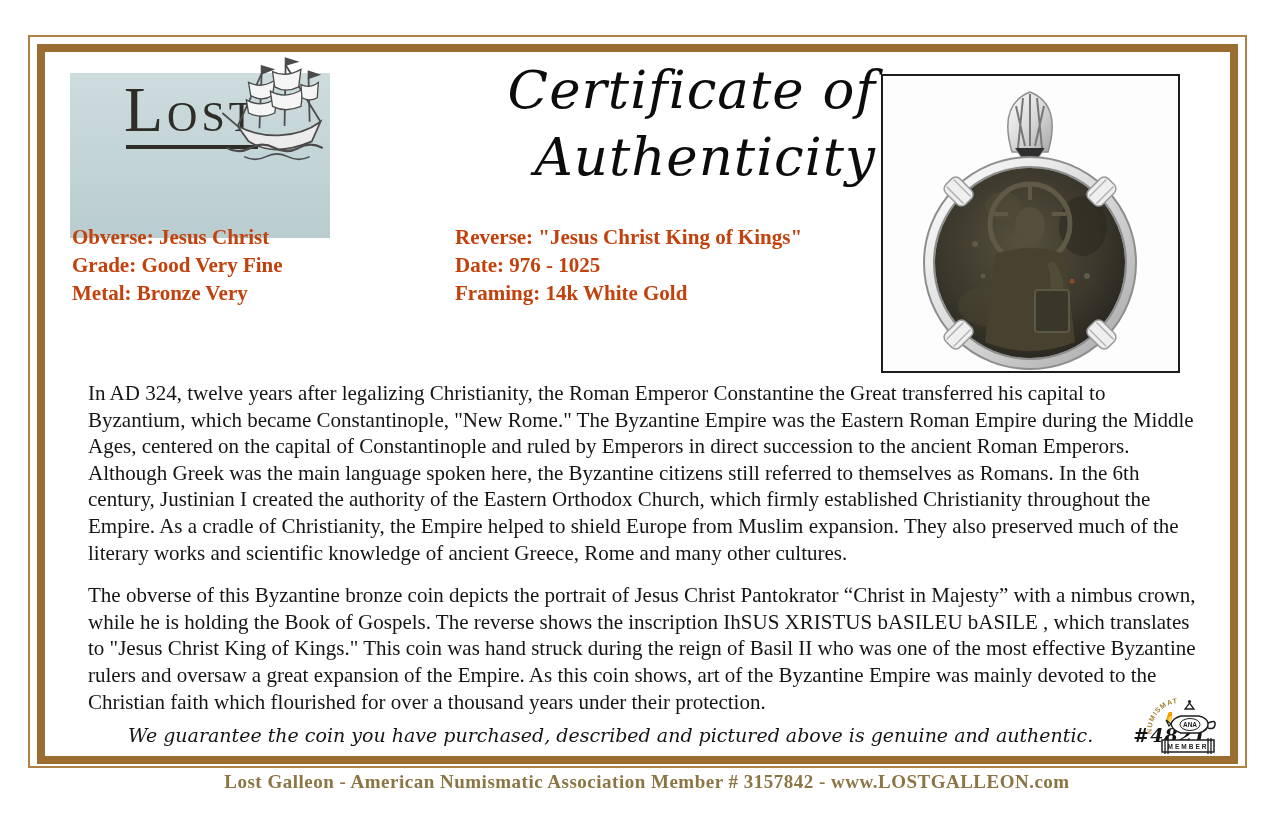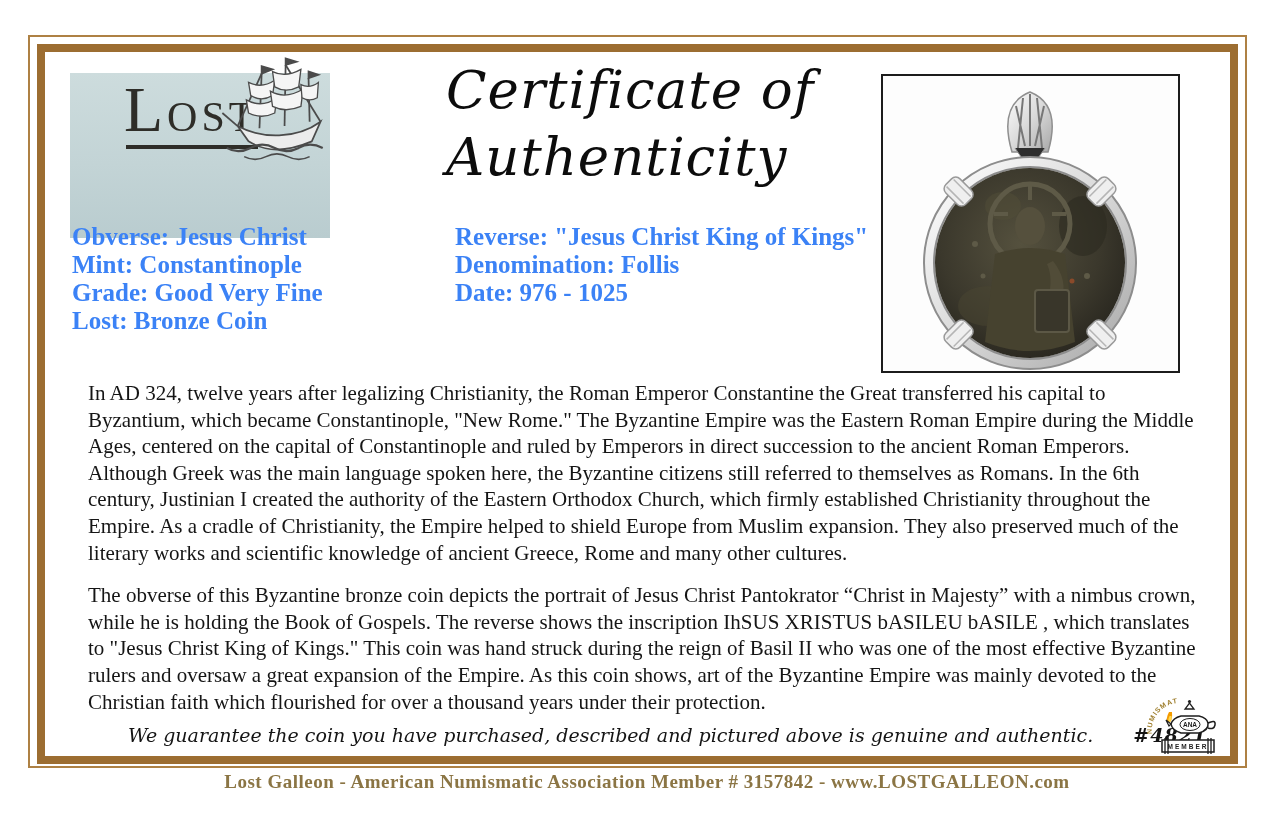--- a/index.html
+++ b/index.html
@@ -39,31 +39,32 @@
   .logo-word2 { left:14px; top:66px; }
   .logo-underline { position:absolute; left:56px; top:72px; width:132px; height:4px; background:#2e2d28; }
   .ship { position:absolute; left:148px; top:-16px; width:120px; height:112px; }
 
   
   .title {
     left:446px; top:56px; width:430px;
     font-family:"DejaVu Serif", serif; font-style:italic;
     font-size:53px; line-height:67px; color:#0c0c0c;
     letter-spacing:1px;
+    text-align:right;
   }
 
   
   .coin-photo {
     left:881px; top:74px; width:295px; height:295px;
     border:2px solid #1c1c1c; background:#fdfdfd;
   }
 
   
   .details {
-    top:223px; font-weight:bold; font-size:25px; line-height:28px; color:#3b82f6;
+    top:223px; font-weight:bold; font-size:21px; line-height:28px; color:#c2410c;
     white-space:nowrap;
   }
   .details-left  { left:72px;  }
   .details-right { left:455px; }
 
   
   .body-text {
     left:72px; top:364px; width:1142px;
     font-size:21px; line-height:26.6px; color:#151515;
   }
@@ -180,29 +181,28 @@
       <g transform="rotate(135 147 187)">
         <rect x="137" y="72" width="20" height="28" rx="6" fill="#efefef" stroke="#9a9a9a" stroke-width="1.5"></rect>
         <path d="M142 74 v24 M152 74 v24" stroke="#b5b5b5" stroke-width="1.5"></path>
       </g>
     </g>
   </svg>
 </div>
 
 <div class="abs details details-left">
   <div>Obverse: Jesus Christ</div>
-  <div>Mint: Constantinople</div>
   <div>Grade: Good Very Fine</div>
-  <div>Lost: Bronze Coin</div>
+  <div>Metal: Bronze Very</div>
 </div>
 
 <div class="abs details details-right">
   <div>Reverse: "Jesus Christ King of Kings"</div>
-  <div>Denomination: Follis</div>
   <div>Date: 976 - 1025</div>
+  <div>Framing: 14k White Gold</div>
 </div>
 
 <div class="abs body-text">
   <p>In AD 324, twelve years after legalizing Christianity, the Roman Emperor Constantine the Great transferred his capital to Byzantium, which became Constantinople, "New Rome." The Byzantine Empire was the Eastern Roman Empire during the Middle Ages, centered on the capital of Constantinople and ruled by Emperors in direct succession to the ancient Roman Emperors. Although Greek was the main language spoken here, the Byzantine citizens still referred to themselves as Romans. In the 6th century, Justinian I created the authority of the Eastern Orthodox Church, which firmly established Christianity throughout the Empire. As a cradle of Christianity, the Empire helped to shield Europe from Muslim expansion. They also preserved much of the literary works and scientific knowledge of ancient Greece, Rome and many other cultures.</p>
   <p>The obverse of this Byzantine bronze coin depicts the portrait of Jesus Christ Pantokrator “Christ in Majesty” with a nimbus crown, while he is holding the Book of Gospels. The reverse shows the inscription IhSUS XRISTUS bASILEU bASILE , which translates to "Jesus Christ King of Kings." This coin was hand struck during the reign of Basil II who was one of the most effective Byzantine rulers and oversaw a great expansion of the Empire. As this coin shows, art of the Byzantine Empire was mainly devoted to the Christian faith which flourished for over a thousand years under their protection.</p>
 </div>
 
 <div class="abs guarantee">
   <span>We guarantee the coin you have purchased, described and pictured above is genuine and authentic.</span>
   <span class="number">#4821</span>

